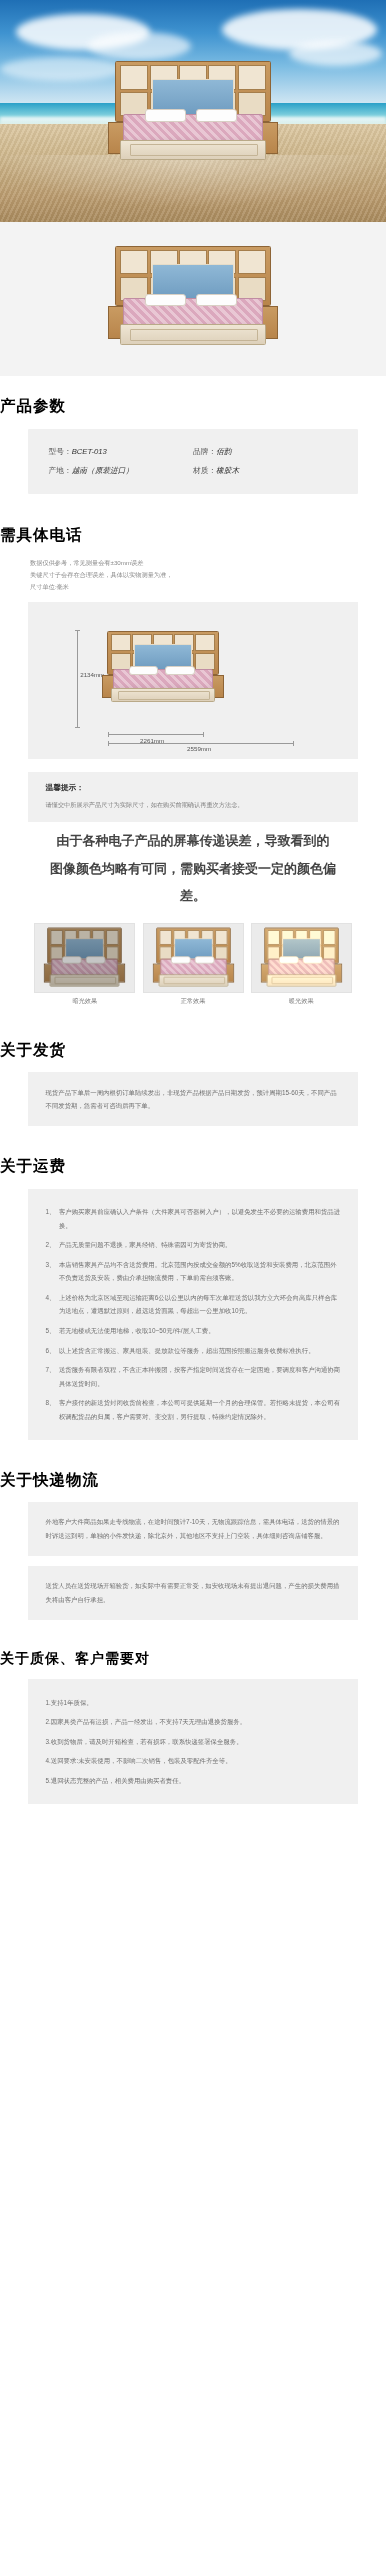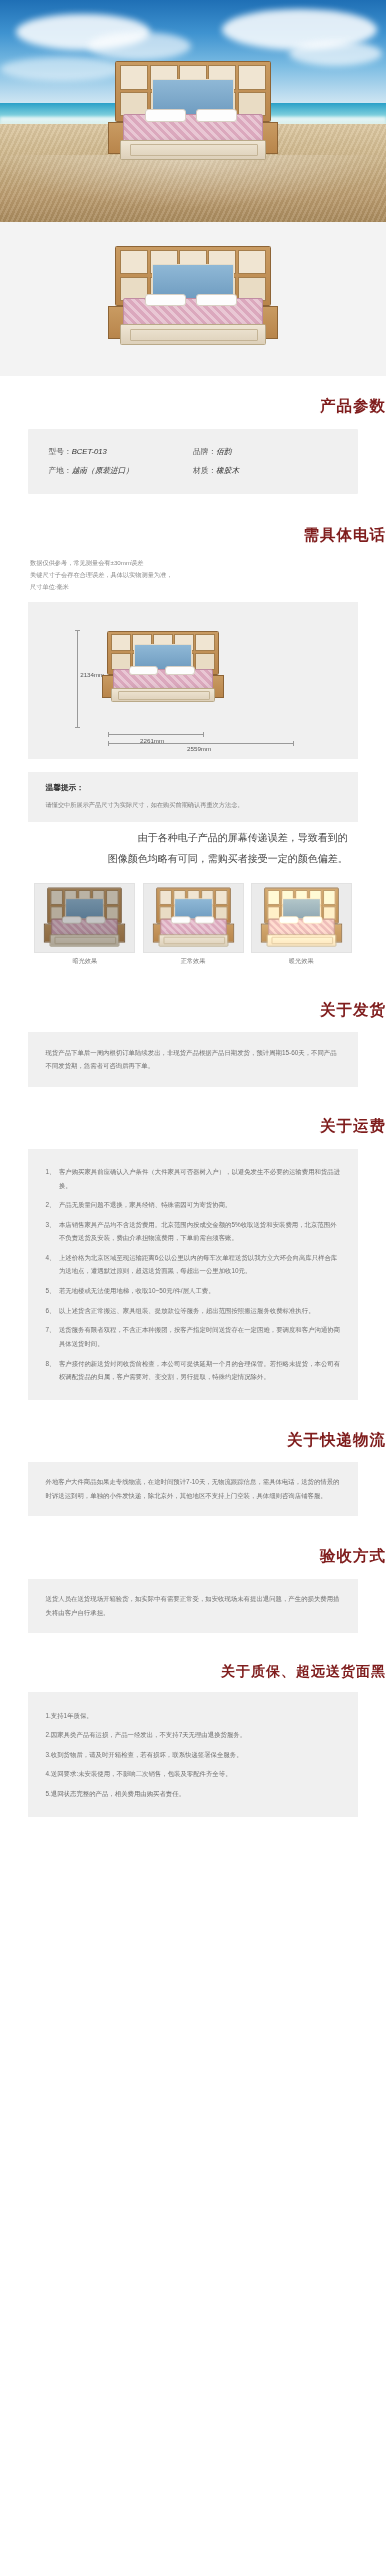--- a/index.html
+++ b/index.html
@@ -115,24 +115,24 @@
   .photo-block {
     width:386px; padding:18.5px 0 24px; background:#f3f3f3;
   }
   .photo-inner {
     width: 278px; margin: 0 auto; background:#f3f3f3; padding: 5.2px 0;
   }
 
   
   .section { width:386px; background:#fff; padding: 0 0 5.2px; }
   .sec-title {
-    text-align:right;
+    text-align:left;
     font-size:15.5px;
     font-weight:bold;
-    color:#7f1d1d;
+    color:#000000;
     letter-spacing:1px;
     padding: 20.6px 0 11.3px;
     font-family: Liberation Mono, monospace;
   }
   .sec-title.sm { font-size:14px; }
 
   .params-box {
     width: 330px; margin: 0 auto 5.2px;
     background:#f0f0f0; border-radius:1px;
     padding: 13.4px 20.6px;
@@ -176,22 +176,22 @@
   .hlb1 { left:66px; top:120px; background:#f0f0f0; padding:0 2.1px;}
   .hlb2 { left:113px; top:128px; background:#f0f0f0; padding:0 2.1px;}
 
   .tips-box {
     width:330px; margin: 13.4px auto 0; background:#f0f0f0; padding:11.3px 17.5px;
   }
   .tips-title { font-size:7.7px; font-weight:bold; color:#333; margin-bottom:5.2px;}
   .tips-text { font-size:6.2px; color:#7d7d7d; line-height:2; }
 
   .color-desc {
-    width: 330px; margin: 0 auto; text-align:right;
-    font-size:10px; color:#444; line-height:2.1; padding: 0 10.3px 13.4px;
+    width: 330px; margin: 0 auto; text-align:center;
+    font-size:13px; color:#444; line-height:2.1; padding: 0 10.3px 13.4px; font-weight: bold;
   }
   .color-grid {
     width:330px; margin:0 auto; display:flex; gap:7.2px; justify-content:center;
     padding-bottom: 8.2px;
   }
   .color-item { width:101px; }
   .color-thumb {
     width:101px; height:70px; background:#ebebeb; border:0.5px solid #e2e2e2;
     display:flex; align-items:center; justify-content:center; overflow:hidden;
   }
@@ -477,28 +477,27 @@
   </div>
 
   <div class="section">
     <div class="sec-title">关于快递物流</div>
     <div class="gray-block">
       <p>外地客户大件商品如果走专线物流，在途时间预计7-10天，无物流跟踪信息，需具体电话，送货的情景的时诉送运到明，单独的小件发快递，除北京外，其他地区不支持上门空装，具体细则咨询店铺客服。</p>
     </div>
   </div>
 
   <div class="section">
-    <div class="sec-title">验收方式</div>
     <div class="gray-block">
       <p>送货人员在送货现场开箱验货，如实际中有需要正常受，如安收现场未有提出退问题，产生的损失费用措失将由客户自行承担。</p>
     </div>
   </div>
 
   <div class="section">
-    <div class="sec-title sm">关于质保、超远送货面黑</div>
+    <div class="sec-title sm">关于质保、客户需要对</div>
     <div class="gray-block">
       <ol class="numlist">
         <li style="padding-left:0"><span>1.支持1年质保。</span></li>
         <li style="padding-left:0"><span>2.因家具类产品有运损，产品一经发出，不支持7天无理由退换货服务。</span></li>
         <li style="padding-left:0"><span>3.收到货物后，请及时开箱检查，若有损坏，联系快递签署保全服务。</span></li>
         <li style="padding-left:0"><span>4.送回要求:未安装使用，不影响二次销售，包装及零配件齐全等。</span></li>
         <li style="padding-left:0"><span>5.退回状态完整的产品，相关费用由购买者责任。</span></li>
       </ol>
     </div>
   </div>

